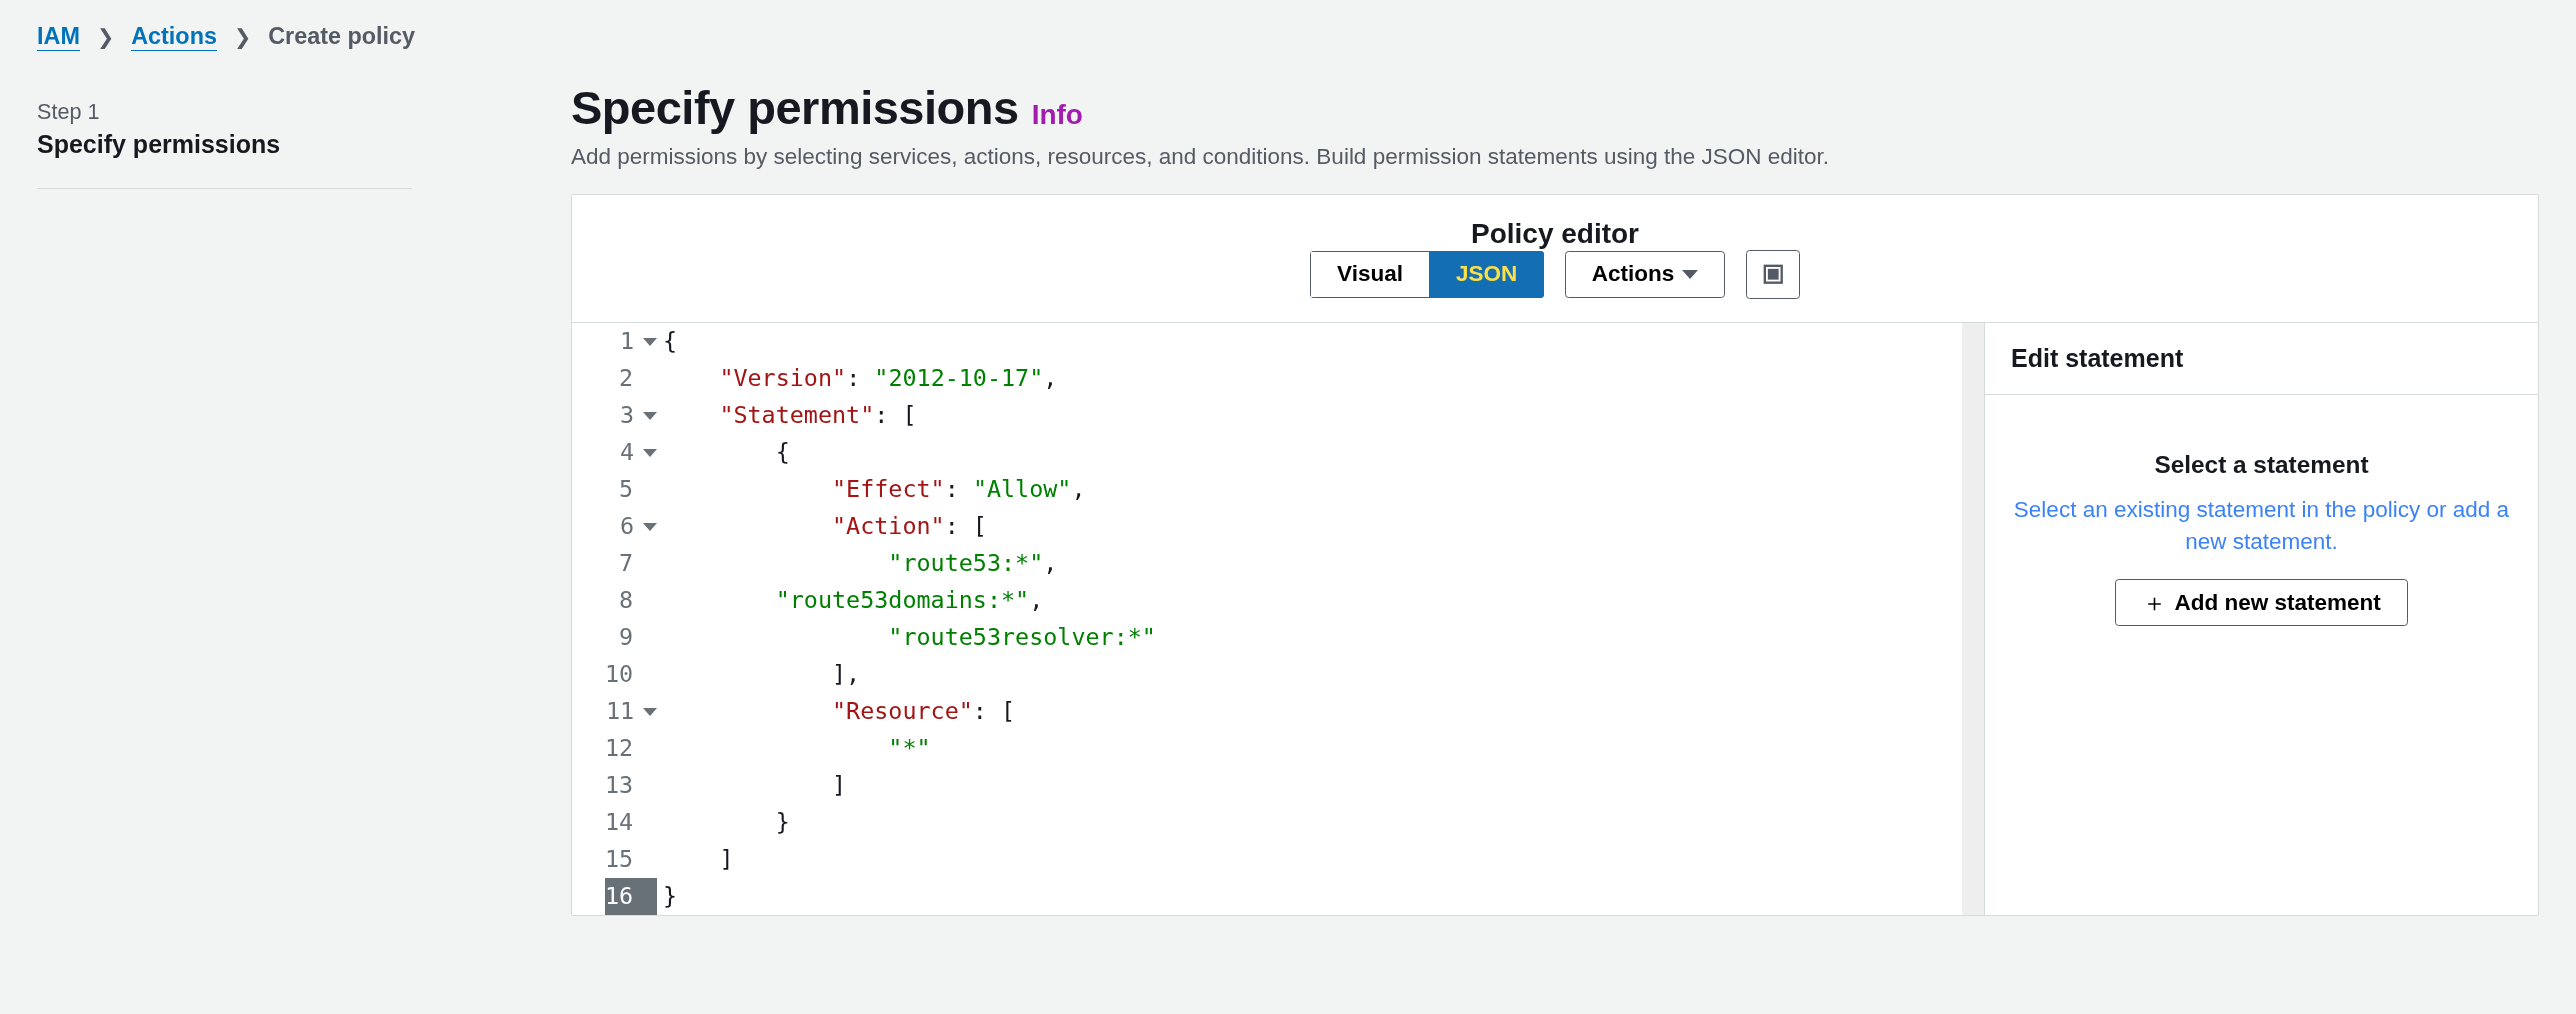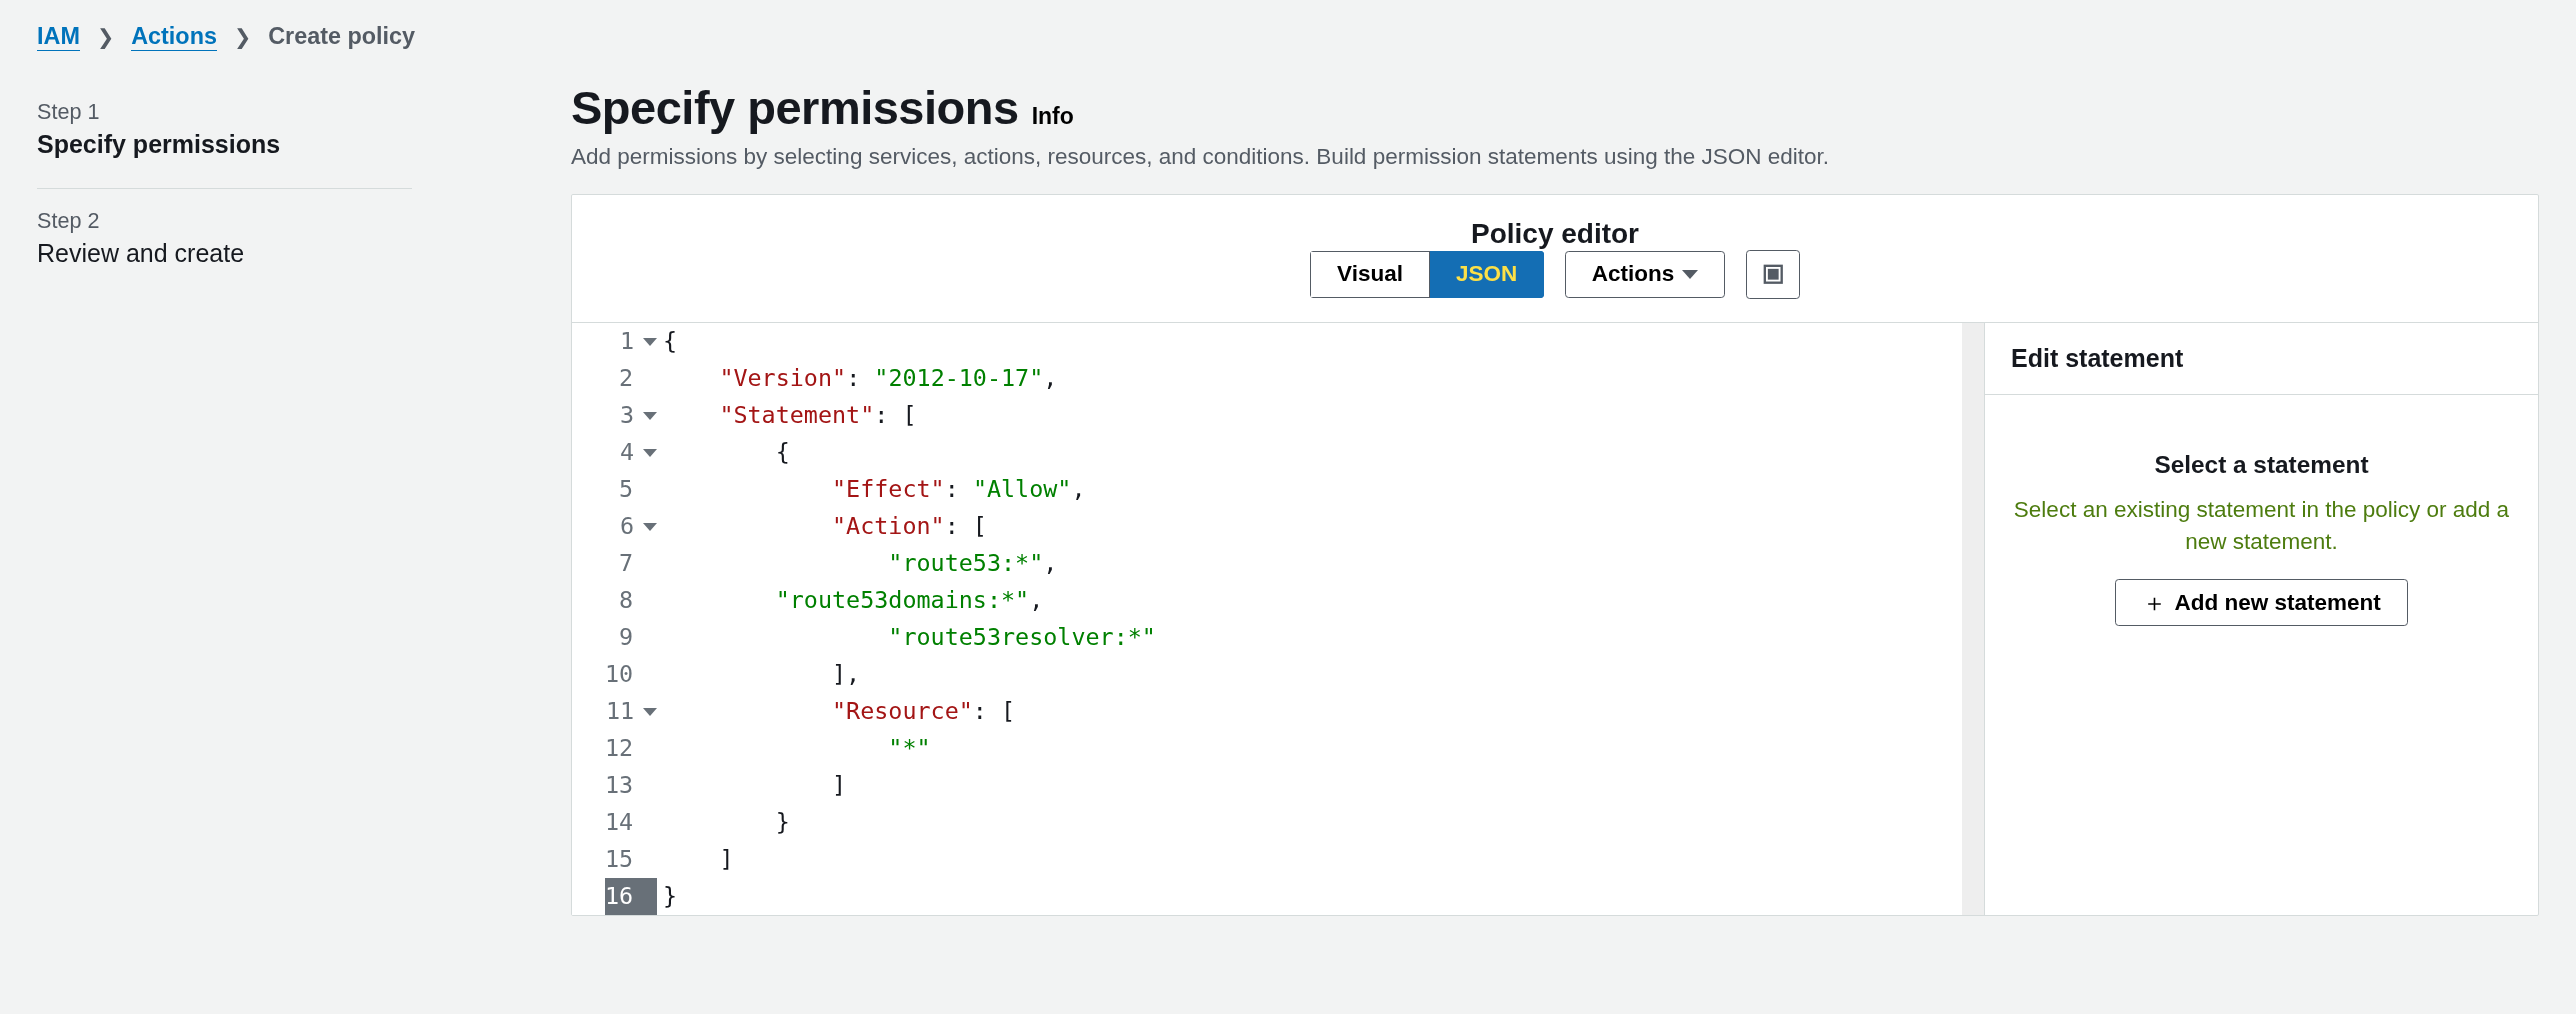--- a/index.html
+++ b/index.html
@@ -48,21 +48,21 @@
   .step { padding: 9.4px 0 19px 0; }
   .step-label { font-size: 21.6px; color: #545b64; }
   .step-title { font-size: 25px; color: #16191f; margin-top: 5.6px; }
   .step.active .step-title { font-weight: 700; }
   .step-sep { border-top: 0.9px solid #d5dbdb; margin: 9.4px 0; }
 
   .main { flex: 1; }
   .main-header { margin: 9.4px 0 23.4px 0; }
   .main-title-row { display:flex; align-items:baseline; gap:13px; }
   .main-title { font-size: 47px; font-weight: 600; letter-spacing: -0.5px; }
-  .info-link { color:#000000; font-size:23px; font-weight:600; cursor:pointer; }
+  .info-link { color:#a21caf; font-size:28px; font-weight:600; cursor:pointer; }
   .main-sub { font-size: 22.5px; color: #545b64; margin-top: 9.4px; }
 
   .panel {
     background: #fff;
     border: 0.9px solid #d5dbdb;
     border-radius: 1.9px;
   }
   .panel-header {
     display: flex;
     align-items: center;
@@ -178,21 +178,21 @@
     font-weight: 700;
     border-bottom: 0.9px solid #d5dbdb;
   }
   .right-body {
     padding: 56px 26px 37px;
     text-align: center;
     font-size: 22.5px;
     color: #16191f;
   }
   .right-body .sel-title { font-weight:700; margin-bottom:15px; font-size:24.4px;}
-  .right-body .sel-sub { color:#4d7c0f; margin-bottom: 20.6px; line-height: 1.45;}
+  .right-body .sel-sub { color:#3b82f6; margin-bottom: 20.6px; line-height: 1.45;}
   .plus { font-size: 24.4px; font-weight: 400; line-height: 1; }
 </style>
 </head>
 <body>
 
 <div class="page">
   <nav class="breadcrumb">
     <a href="#">IAM</a>
     <span class="chev">❯</span>
     <a href="#">Actions</a>
@@ -200,24 +200,20 @@
     <span class="current">Create policy</span>
   </nav>
 
   <div class="layout">
     <aside class="steps">
       <div class="step active">
         <div class="step-label">Step 1</div>
         <div class="step-title">Specify permissions</div>
       </div>
       <div class="step-sep"></div>
-      <div class="step">
-        <div class="step-label">Step 2</div>
-        <div class="step-title">Review and create</div>
-      </div>
     </aside>
 
     <main class="main">
       <div class="main-header">
         <div class="main-title-row">
           <h1 class="main-title">Specify permissions</h1>
           <span class="info-link">Info</span>
         </div>
         <p class="main-sub">Add permissions by selecting services, actions, resources, and conditions. Build permission statements using the JSON editor.</p>
       </div>

